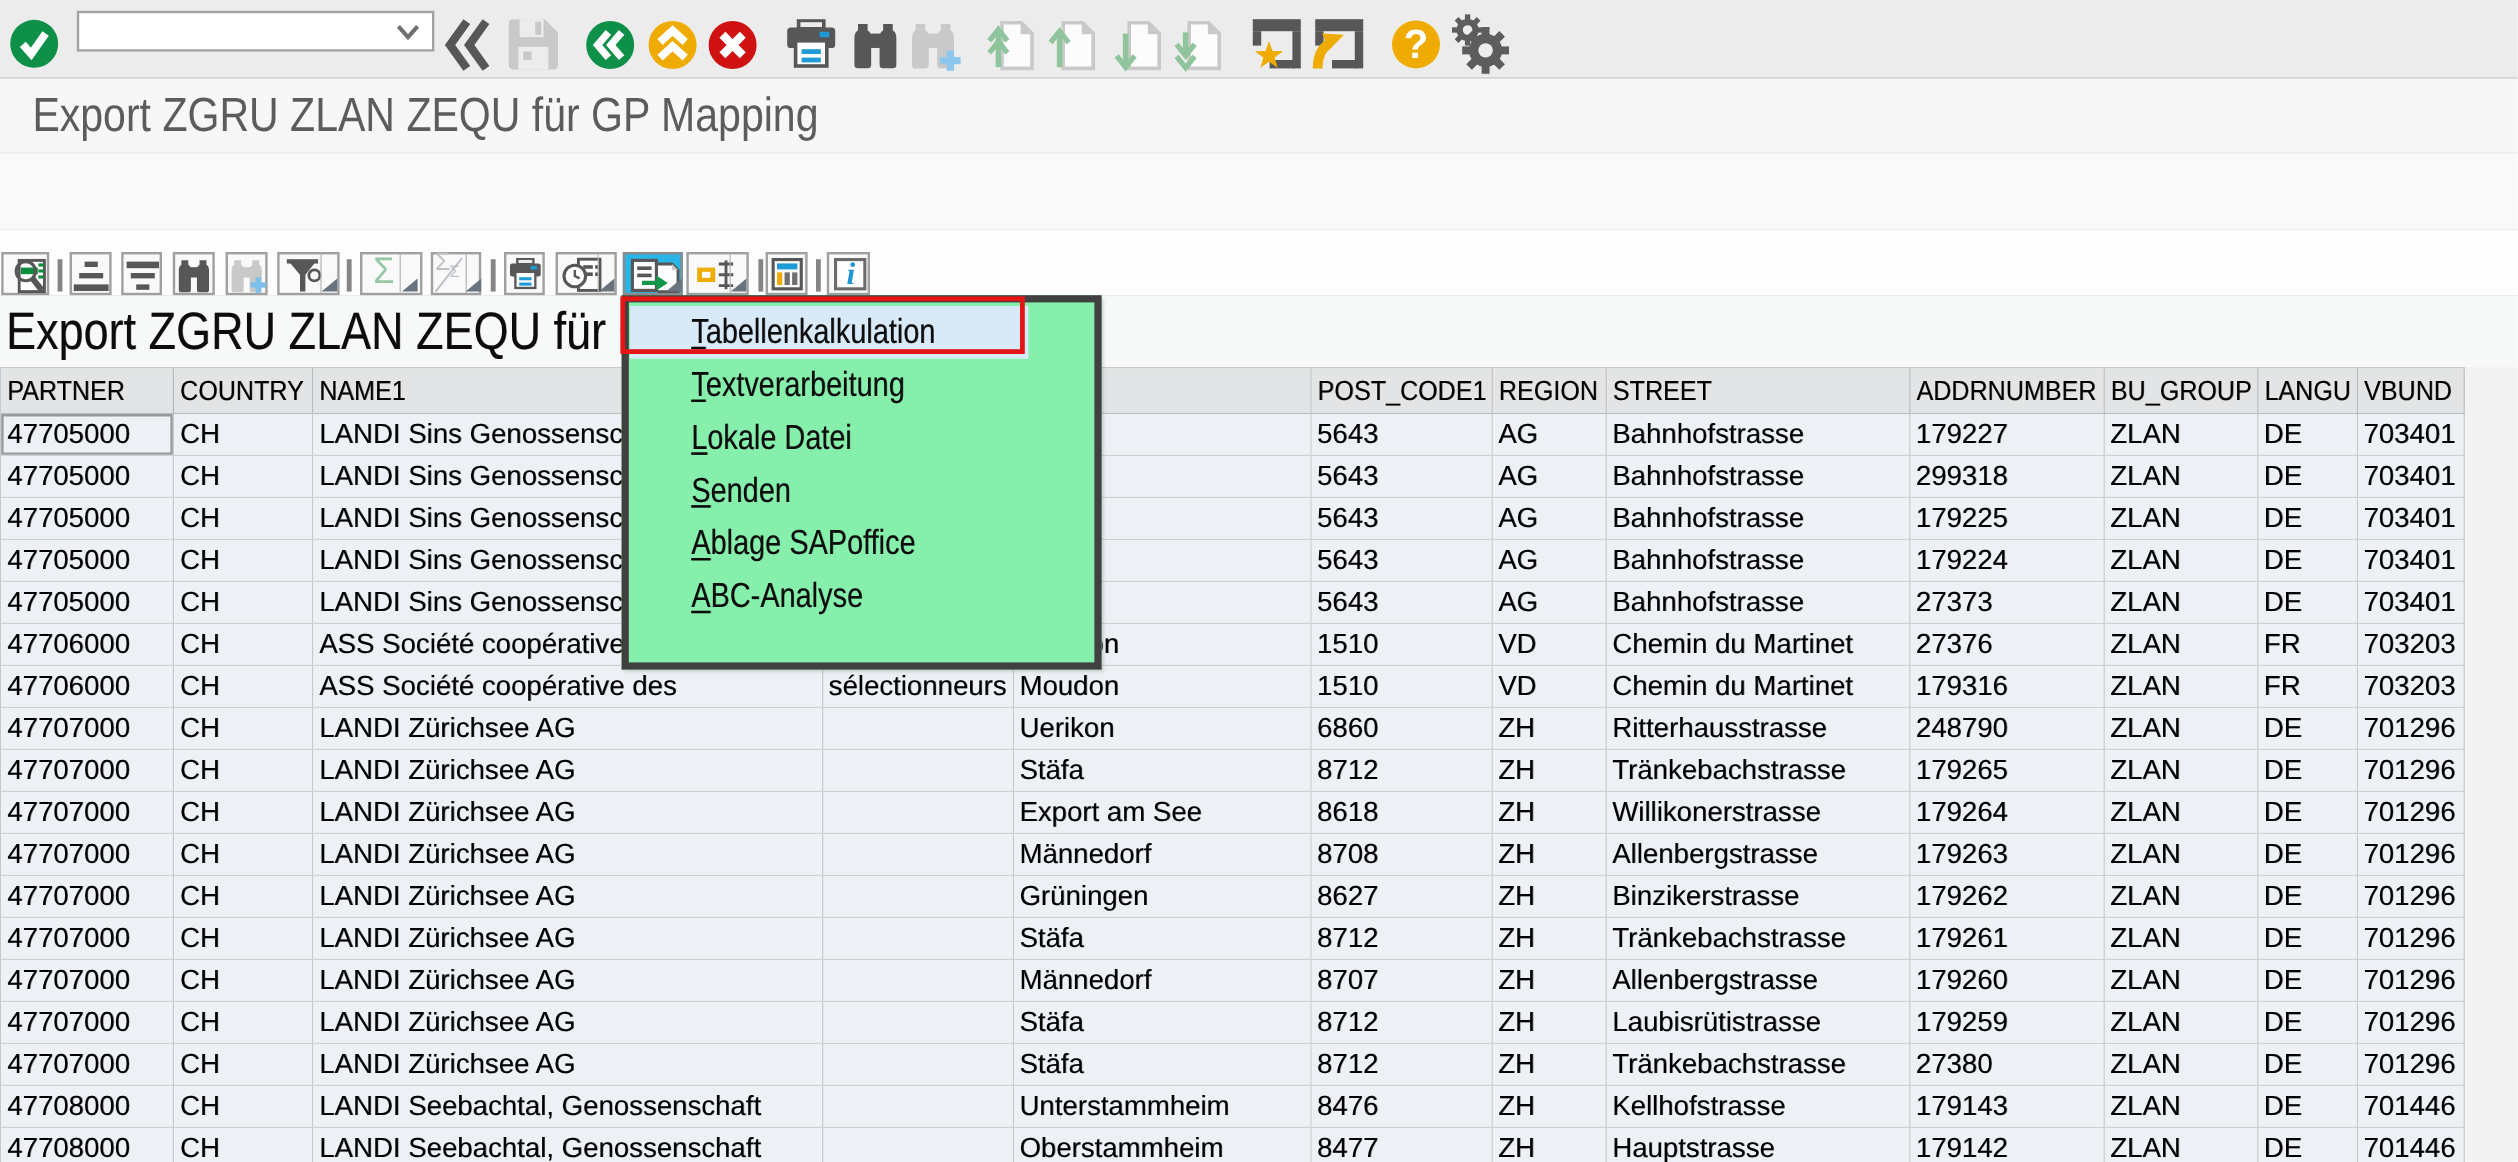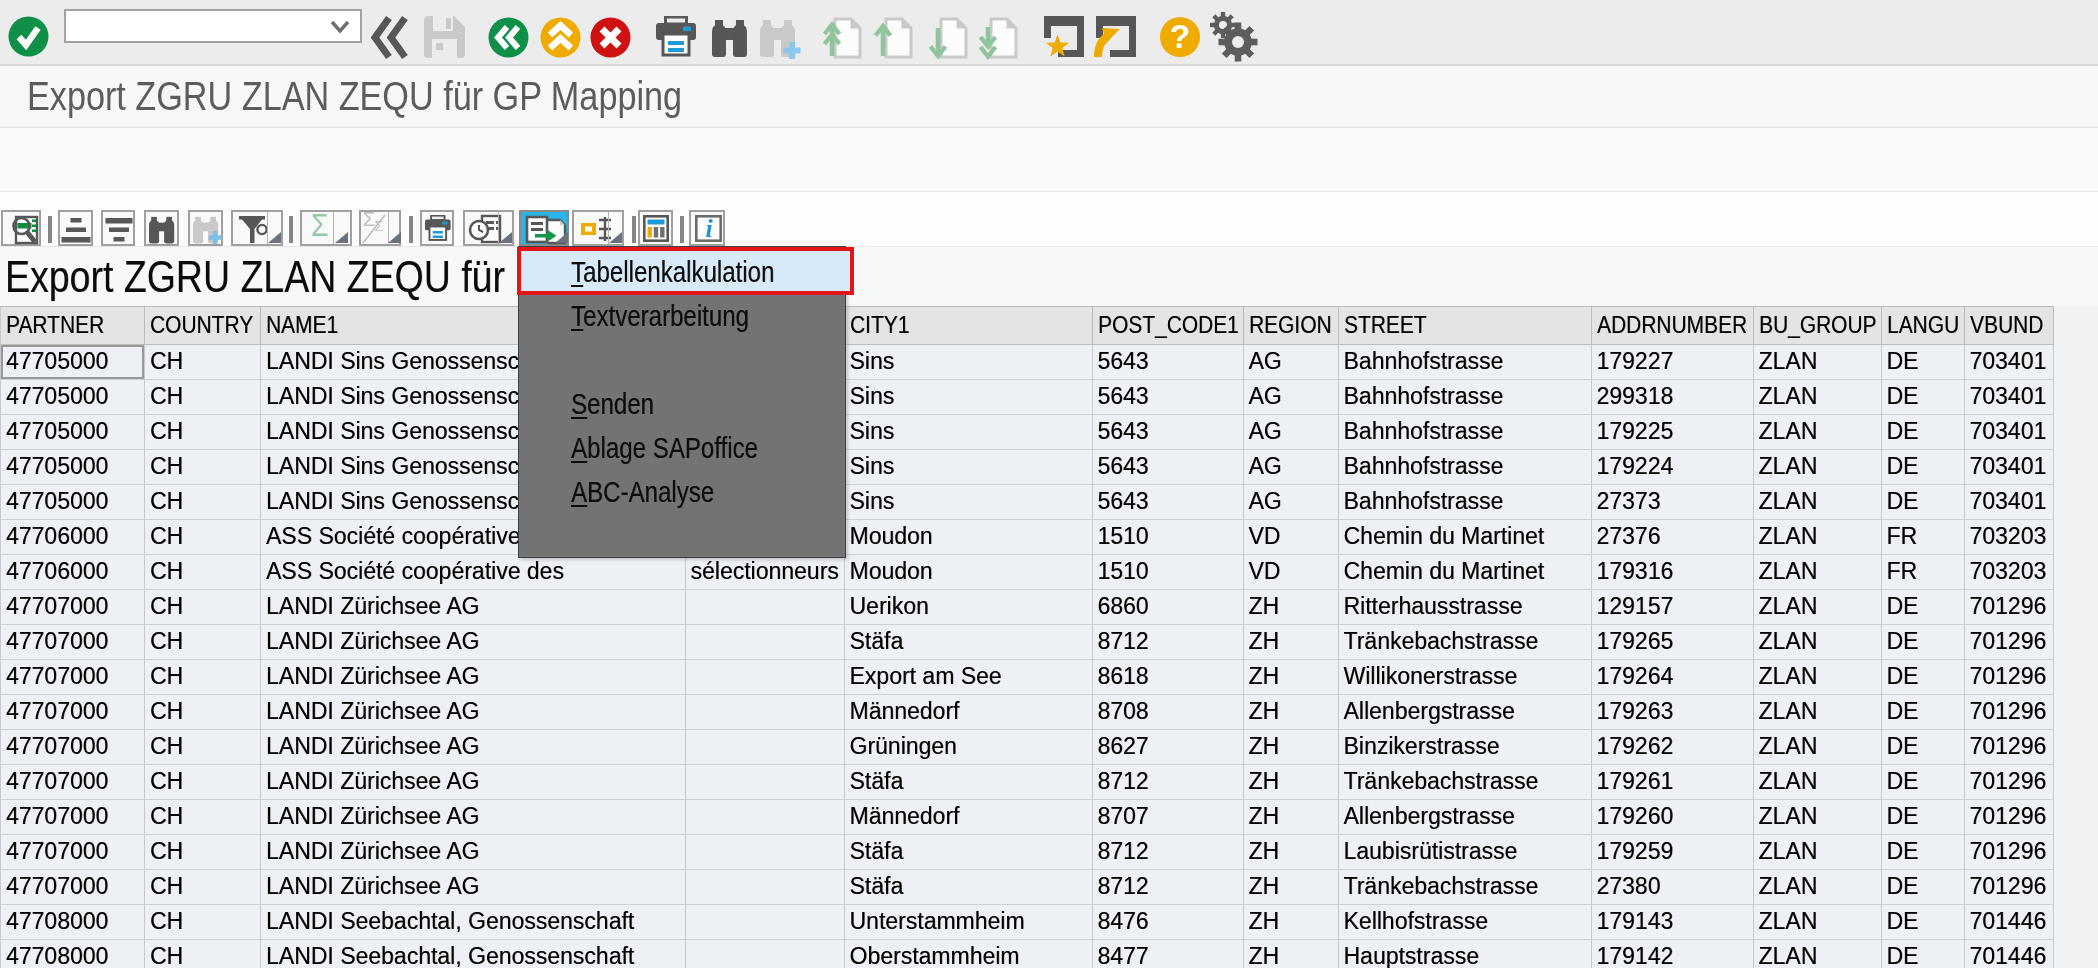--- a/index.html
+++ b/index.html
@@ -34,22 +34,22 @@
 table{border-collapse:collapse;table-layout:fixed;width:2052px;}
 td,th{overflow:hidden;white-space:nowrap;padding:0 0 0 5px;text-align:left;
   font-weight:normal;font-size:23px;color:#000;text-shadow:0.5px 0 rgba(0,0,0,.45);}
 th{height:37px;background:#e3e4e5;border-right:1px solid #b8babc;
    border-bottom:1px solid #bbbdbf;}
 td{height:35px;background:#edf0f4;border-right:1px solid #c5c9cd;
    border-bottom:1px solid #cdd1d5;}
 th span{display:inline-block;transform:scaleX(.91);transform-origin:0 50%;}
 #rfill{left:2052px;top:306px;width:46px;height:662px;background:#f2f2f3;}
 
-#menu{left:518px;top:246px;width:328px;height:312px;background:#737373;
-  border:1px solid #404040;box-shadow:2px 2px 3px rgba(120,120,120,.35);z-index:10;}
+#menu{left:518px;top:246px;width:400px;height:312px;background:#86efac;
+  border:6px solid #404040;box-shadow:2px 2px 3px rgba(120,120,120,.35);z-index:10;}
 .mi{position:absolute;left:1px;width:332px;height:44px;line-height:44px;z-index:11;}
 .mi span{display:inline-block;margin-left:51px;font-size:29px;color:#0d0d0d;text-shadow:0.5px 0 rgba(0,0,0,.45);
   white-space:nowrap;transform:scaleX(.83);transform-origin:0 50%;}
 .mi u{text-decoration:underline;text-underline-offset:3px;}
 .mi.hl{background:#d8e9f8;}
 #redbox{left:517px;top:247px;width:337px;height:48px;border:4px solid #e31515;z-index:12;}
 </style></head>
 <body>
 <div class="a" id="tb1"></div>
 <div class="a" id="tb1line"></div>
@@ -465,21 +465,21 @@
 </tr>
 <tr>
 <td>47707000</td>
 <td>CH</td>
 <td>LANDI Zürichsee AG</td>
 <td></td>
 <td>Uerikon</td>
 <td>6860</td>
 <td>ZH</td>
 <td>Ritterhausstrasse</td>
-<td>129157</td>
+<td>248790</td>
 <td>ZLAN</td>
 <td>DE</td>
 <td>701296</td>
 </tr>
 <tr>
 <td>47707000</td>
 <td>CH</td>
 <td>LANDI Zürichsee AG</td>
 <td></td>
 <td>Stäfa</td>
@@ -616,17 +616,18 @@
 <td>ZLAN</td>
 <td>DE</td>
 <td>701446</td>
 </tr>
 </tbody>
     </table>
   </div>
 <div class="a" id="menu">
 <div class="mi hl" style="top:3px"><span><u>T</u>abellenkalkulation</span></div>
 <div class="mi" style="top:47px"><span><u>T</u>extverarbeitung</span></div>
+<div class="mi" style="top:91px"><span><u>L</u>okale Datei</span></div>
 <div class="mi" style="top:179px"><span><u>A</u>blage SAPoffice</span></div>
 <div class="mi" style="top:135px"><span><u>S</u>enden</span></div>
 <div class="mi" style="top:223px"><span><u>A</u>BC-Analyse</span></div>
 </div>
 <div class="a" id="redbox"></div>
 
 </body></html>

